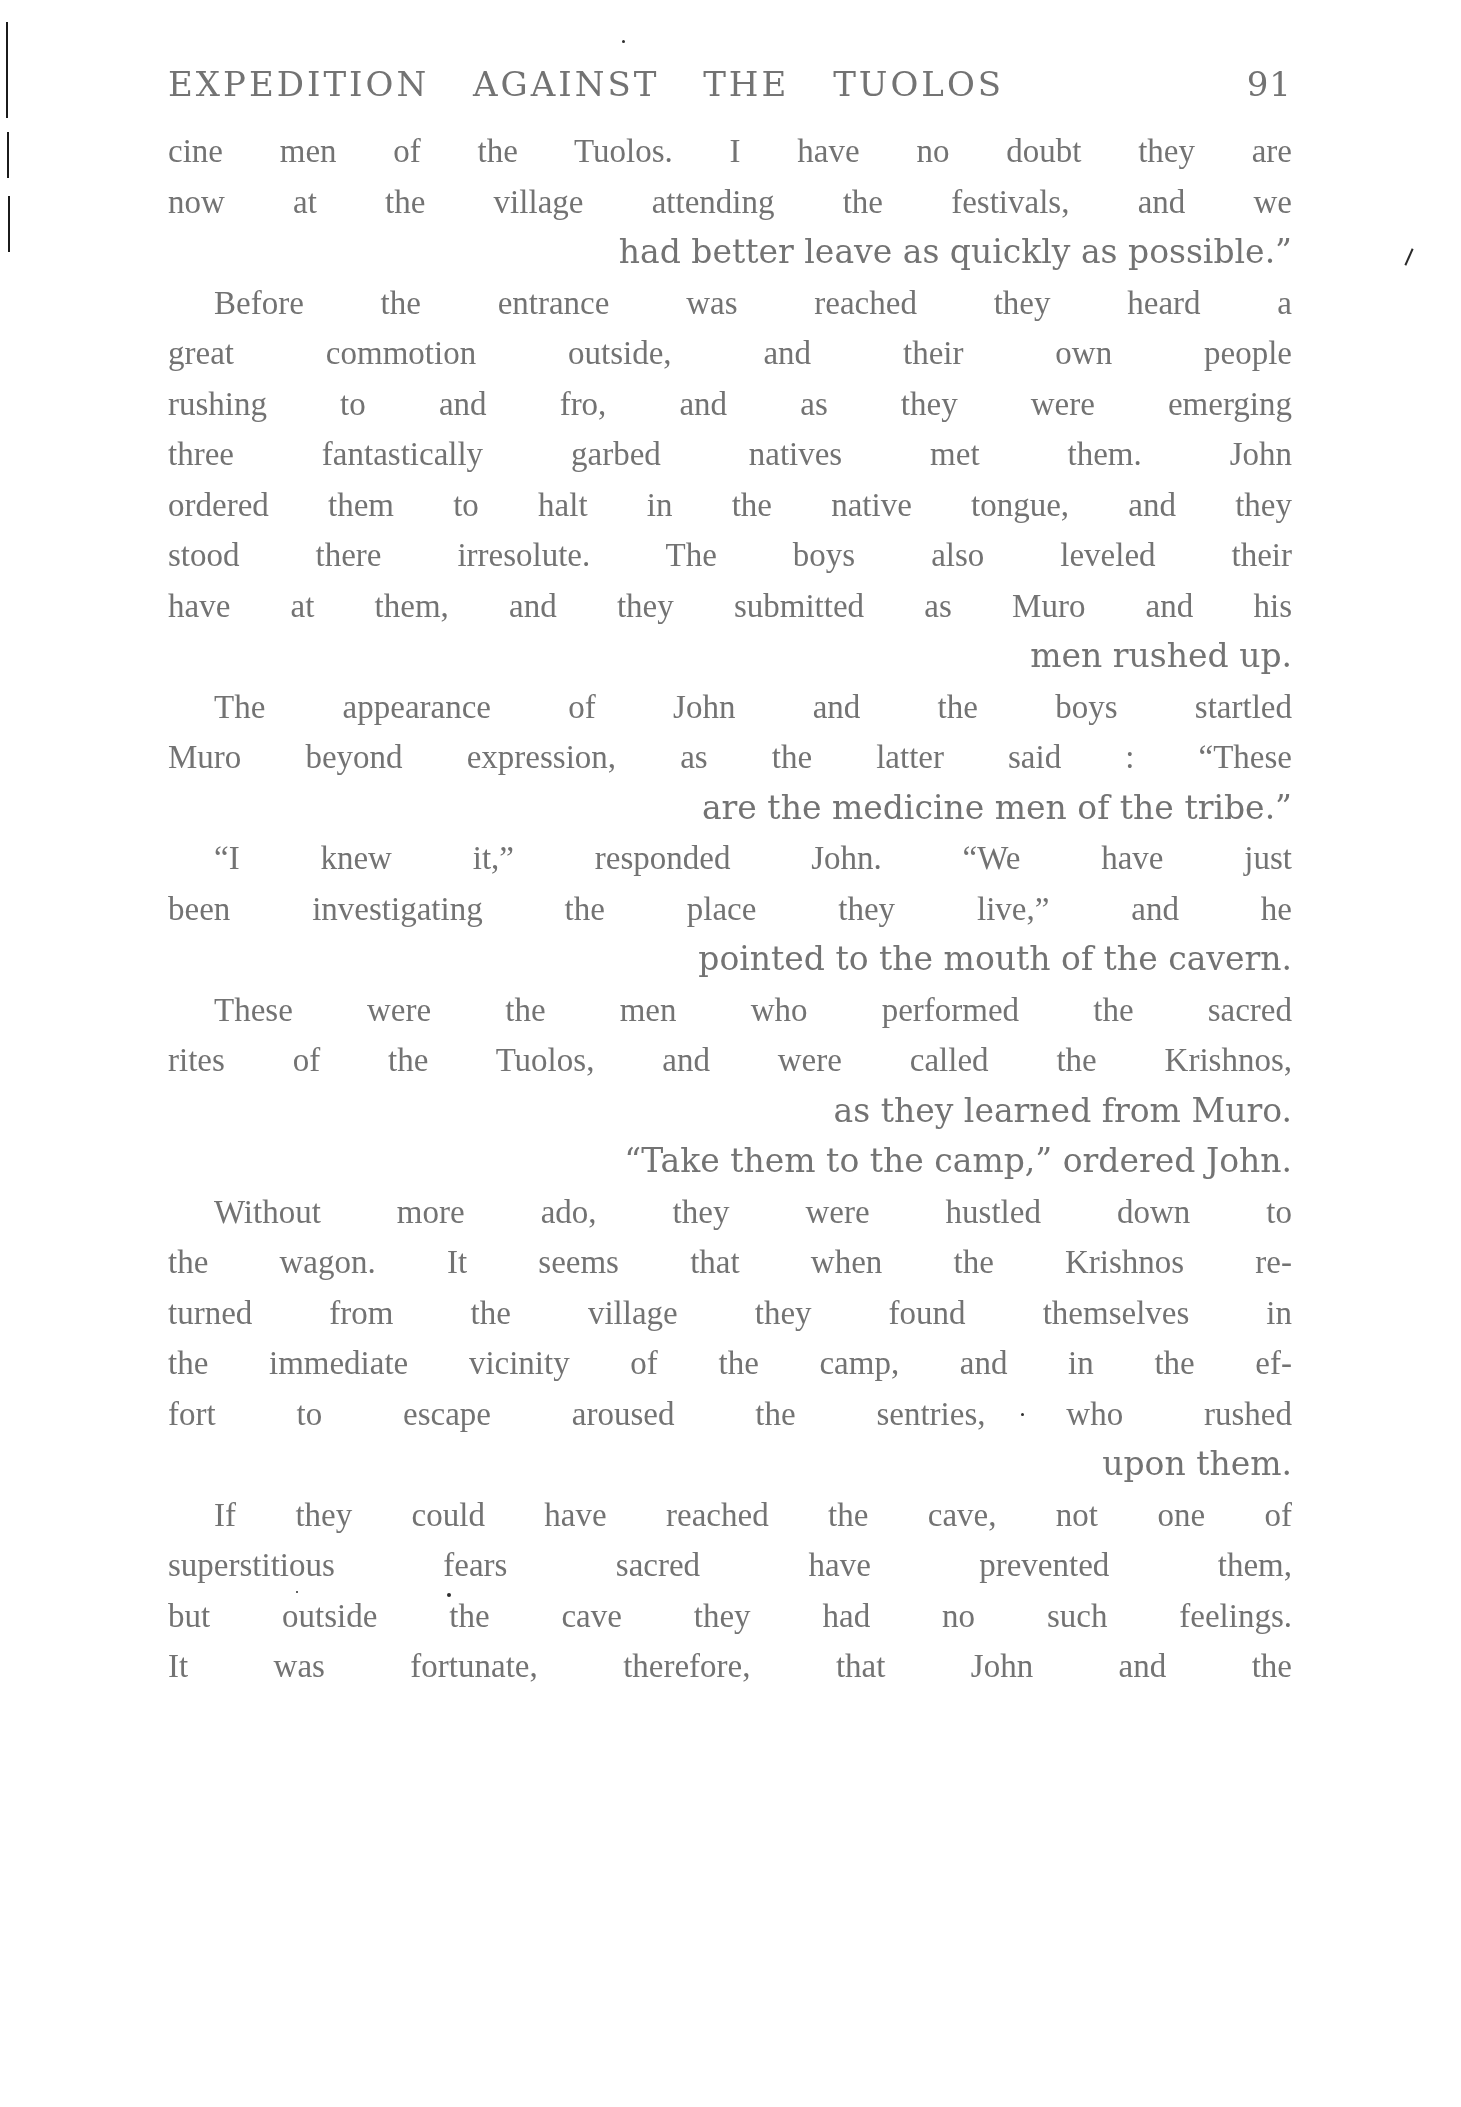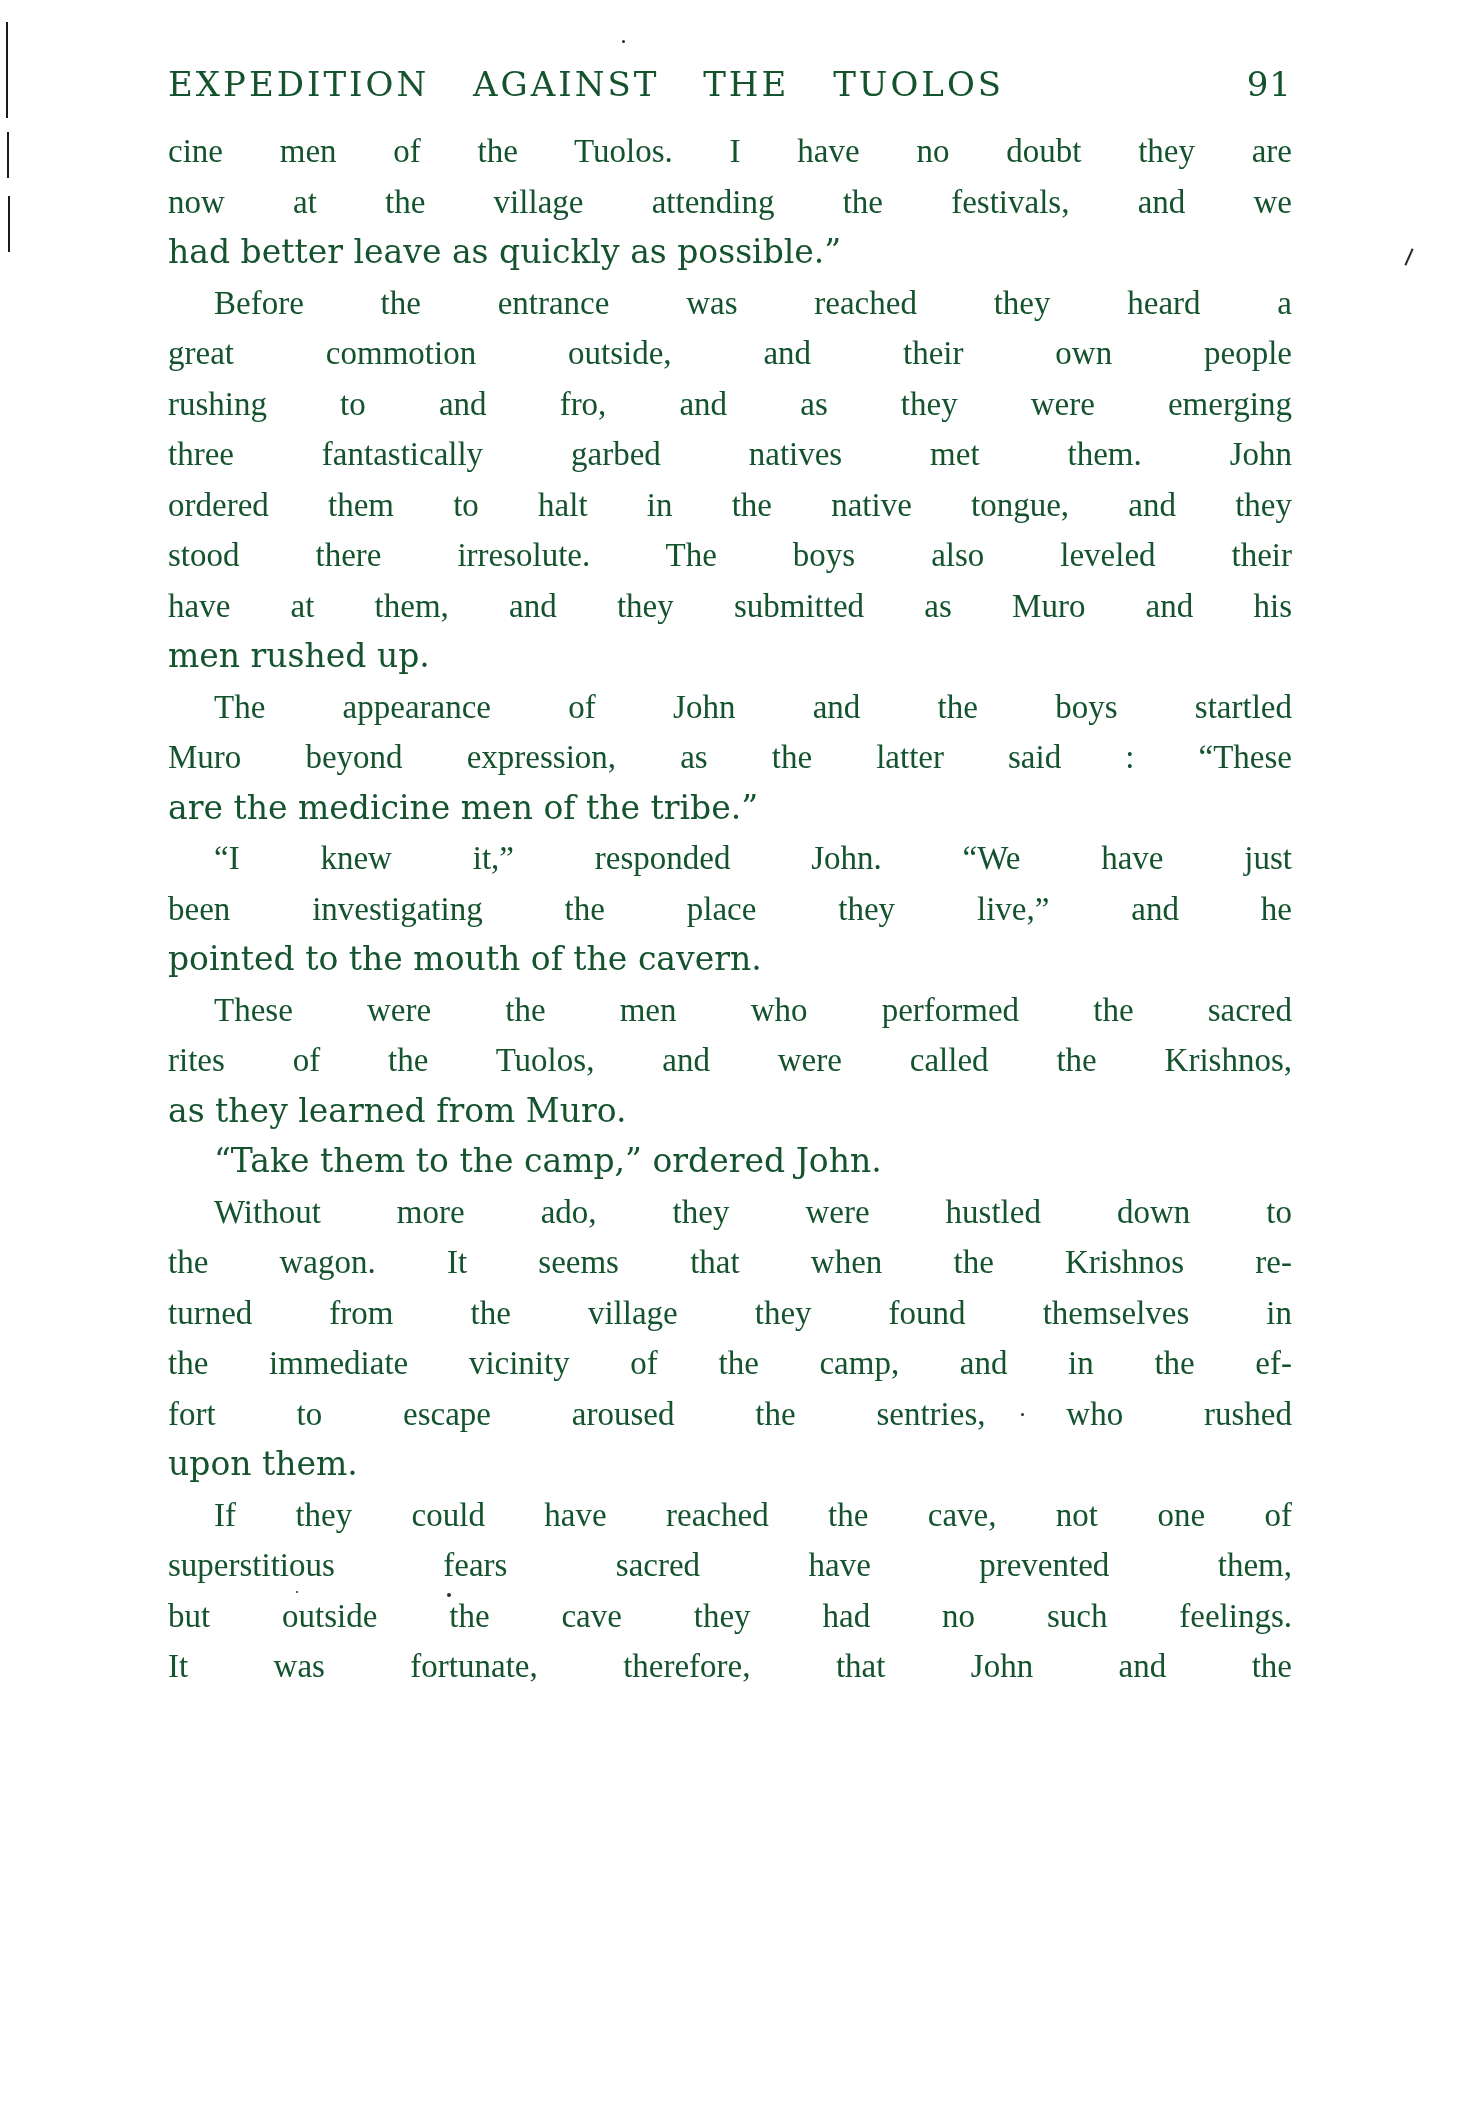--- a/index.html
+++ b/index.html
@@ -6,21 +6,21 @@
     margin: 0;
     padding: 0;
     background: #ffffff;
   }
   .page {
     position: relative;
     width: 1461px;
     height: 1691px;
     background: #ffffff;
     font-family: "DejaVu Serif", "Liberation Serif", serif;
-    color: #14532d;
+    color: #737373;
     overflow: hidden;
   }
   .running-head {
     position: absolute;
     left: 168px;
     top: 64px;
     width: 1124px;
     display: flex;
     justify-content: space-between;
     align-items: baseline;
@@ -36,21 +36,21 @@
   }
   .text-block {
     position: absolute;
     left: 168px;
     top: 126px;
     width: 1124px;
     font-size: 33px;
     line-height: 50.5px;
   }
   .line {
-    text-align: left;
+    text-align: right;
     white-space: normal;
   }
   .jl {
     text-align: justify;
     text-align-last: justify;
     font-family: Liberation Serif, serif;
   }
   .ind {
     text-indent: 46px;
   }

